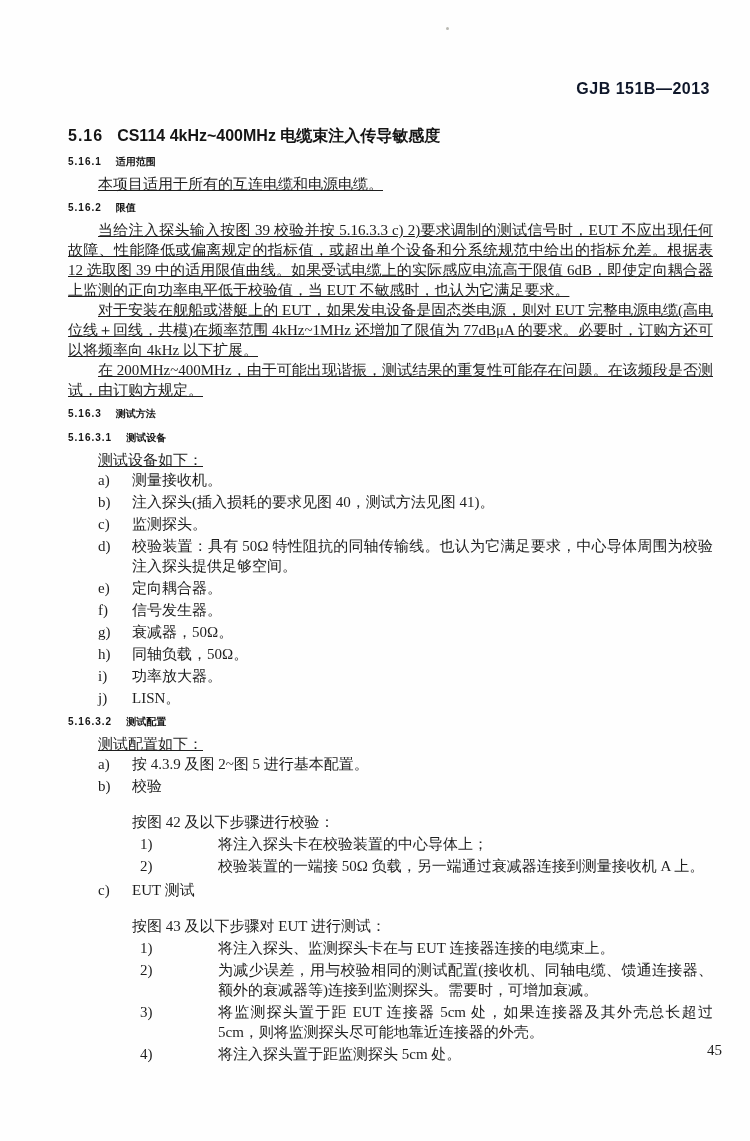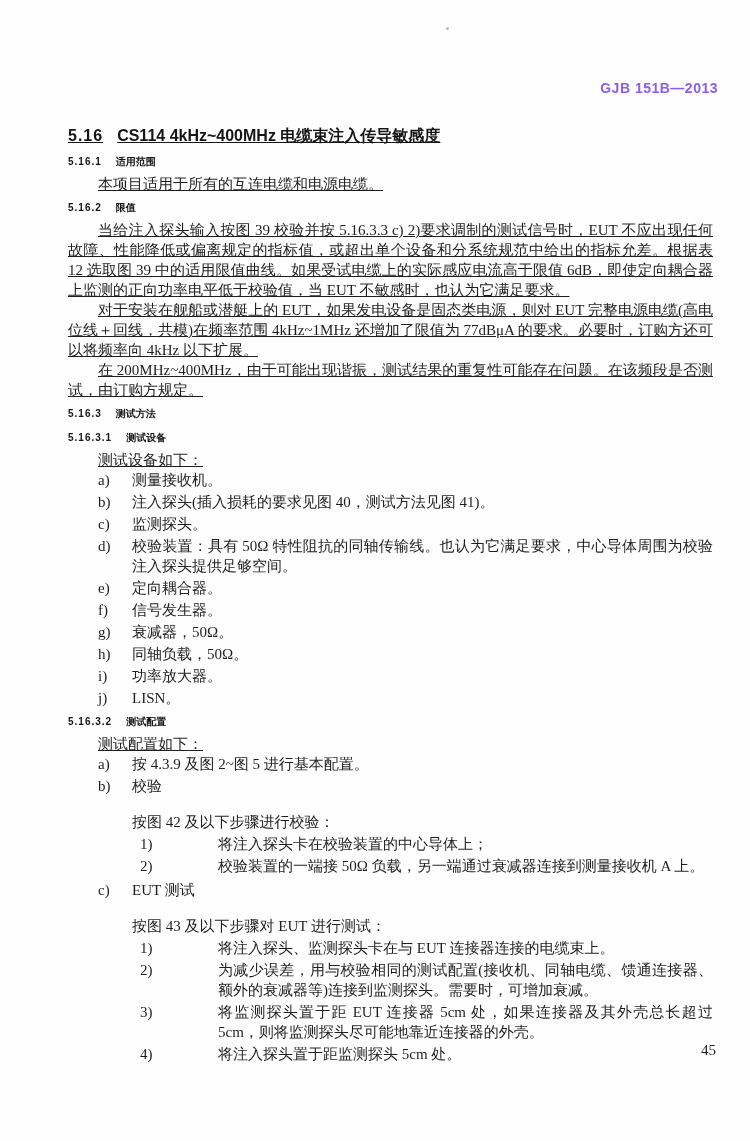--- a/index.html
+++ b/index.html
@@ -11,26 +11,26 @@
     -webkit-font-smoothing:antialiased;
   }
   .page{
     position:relative;
     width:750px;height:1141px;
     background:#fefefe;
     overflow:hidden;
   }
   .std-number{
     position:absolute;
-    top:80px;right:32px;
+    top:80px;right:40px;
     font-family:"Liberation Sans","DejaVu Sans",sans-serif;
     font-weight:bold;
-    font-size:14px;
+    font-size:16px;
     letter-spacing:0.5px;
-    color:#8b5cf6;
+    color:#0f172a;
   }
   .speck{
     position:absolute;
     top:27px;left:446px;
     width:3px;height:3px;
     background:#b9b9b3;
     border-radius:50%;
   }
   .content{
     position:absolute;
@@ -39,21 +39,21 @@
     font-size:15px;
     line-height:20px;
   }
   .h{
     font-family:"Liberation Sans","DejaVu Sans",sans-serif;
     font-weight:bold;
     color:#151515;
     line-height:20px;
   }
   .h .hnum{margin-right:14px;letter-spacing:1px;}
-  .h-main{font-size:16px;margin:0 0 6px 0;text-decoration:underline;}
+  .h-main{font-size:16px;margin:0 0 6px 0;}
   .h2{font-size:10px;margin:4px 0 2px 0;}
   .para{
     margin:0;
     text-indent:2em;
     text-align:justify;
     line-height:20px;
     text-decoration:underline;
   }
   .li1{
     display:flex;
@@ -68,21 +68,21 @@
   .li2{
     display:flex;
     padding-left:8px;
     line-height:20px;
     margin:0 0 2px 0;
   }
   .li2 > .lbl{flex:0 0 30px;}
   .li2 > .bodytxt{flex:1;text-align:justify;margin-left:48px;}
   .page-num{
     position:absolute;
-    top:1042px;right:34px;
+    top:1042px;right:28px;
     font-size:15px;
     color:#1e1e1e;
   }
 </style>
 </head>
 <body>
 
 <div class="page">
 
   <div class="std-number">GJB 151B—2013</div>

